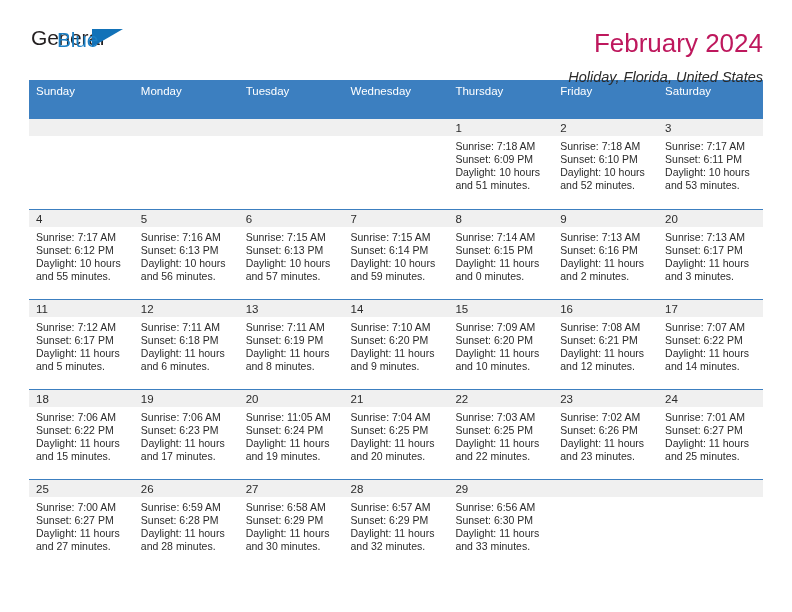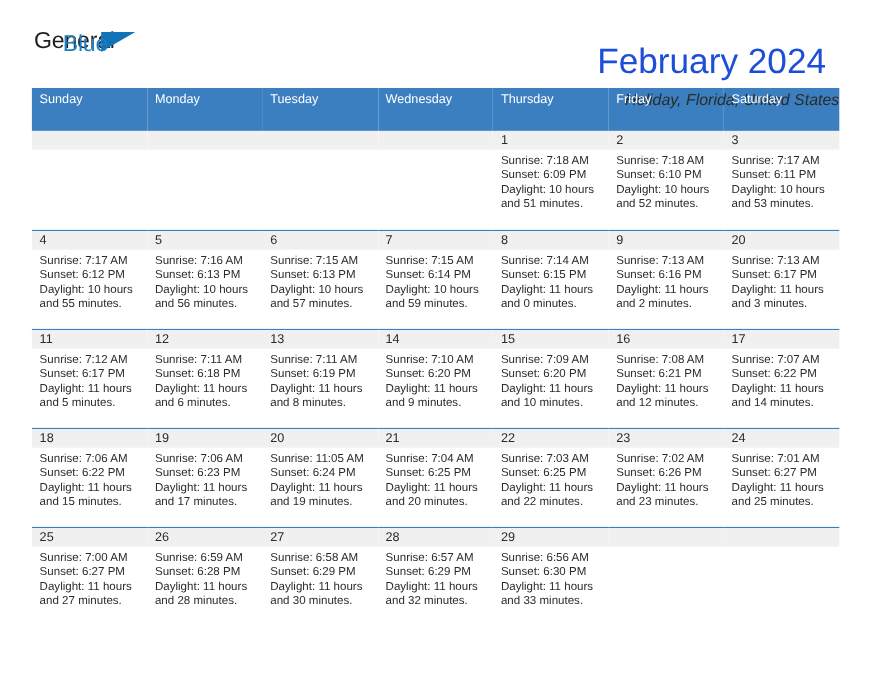--- a/index.html
+++ b/index.html
@@ -63,25 +63,25 @@
     border-left: 31px solid #1272b8;
     border-bottom: 18px solid transparent;
   }
 
   .title-block {
     text-align: right;
     flex: 1 1 auto;
     padding-top: 2px;
   }
   .cal-title {
-    font-size: 32px;
-    color: #1d4ed8;
+    font-size: 26px;
+    color: #be185d;
     line-height: 30px;
     font-weight: normal;
-    margin: 12px;
+    margin: 0;
   }
   .cal-subtitle {
     font-size: 14.5px;
     color: #2b2b2b;
     line-height: 18px;
     margin: 10px 0 0 0;
     font-weight: normal;
     font-style: italic;
   }
 

